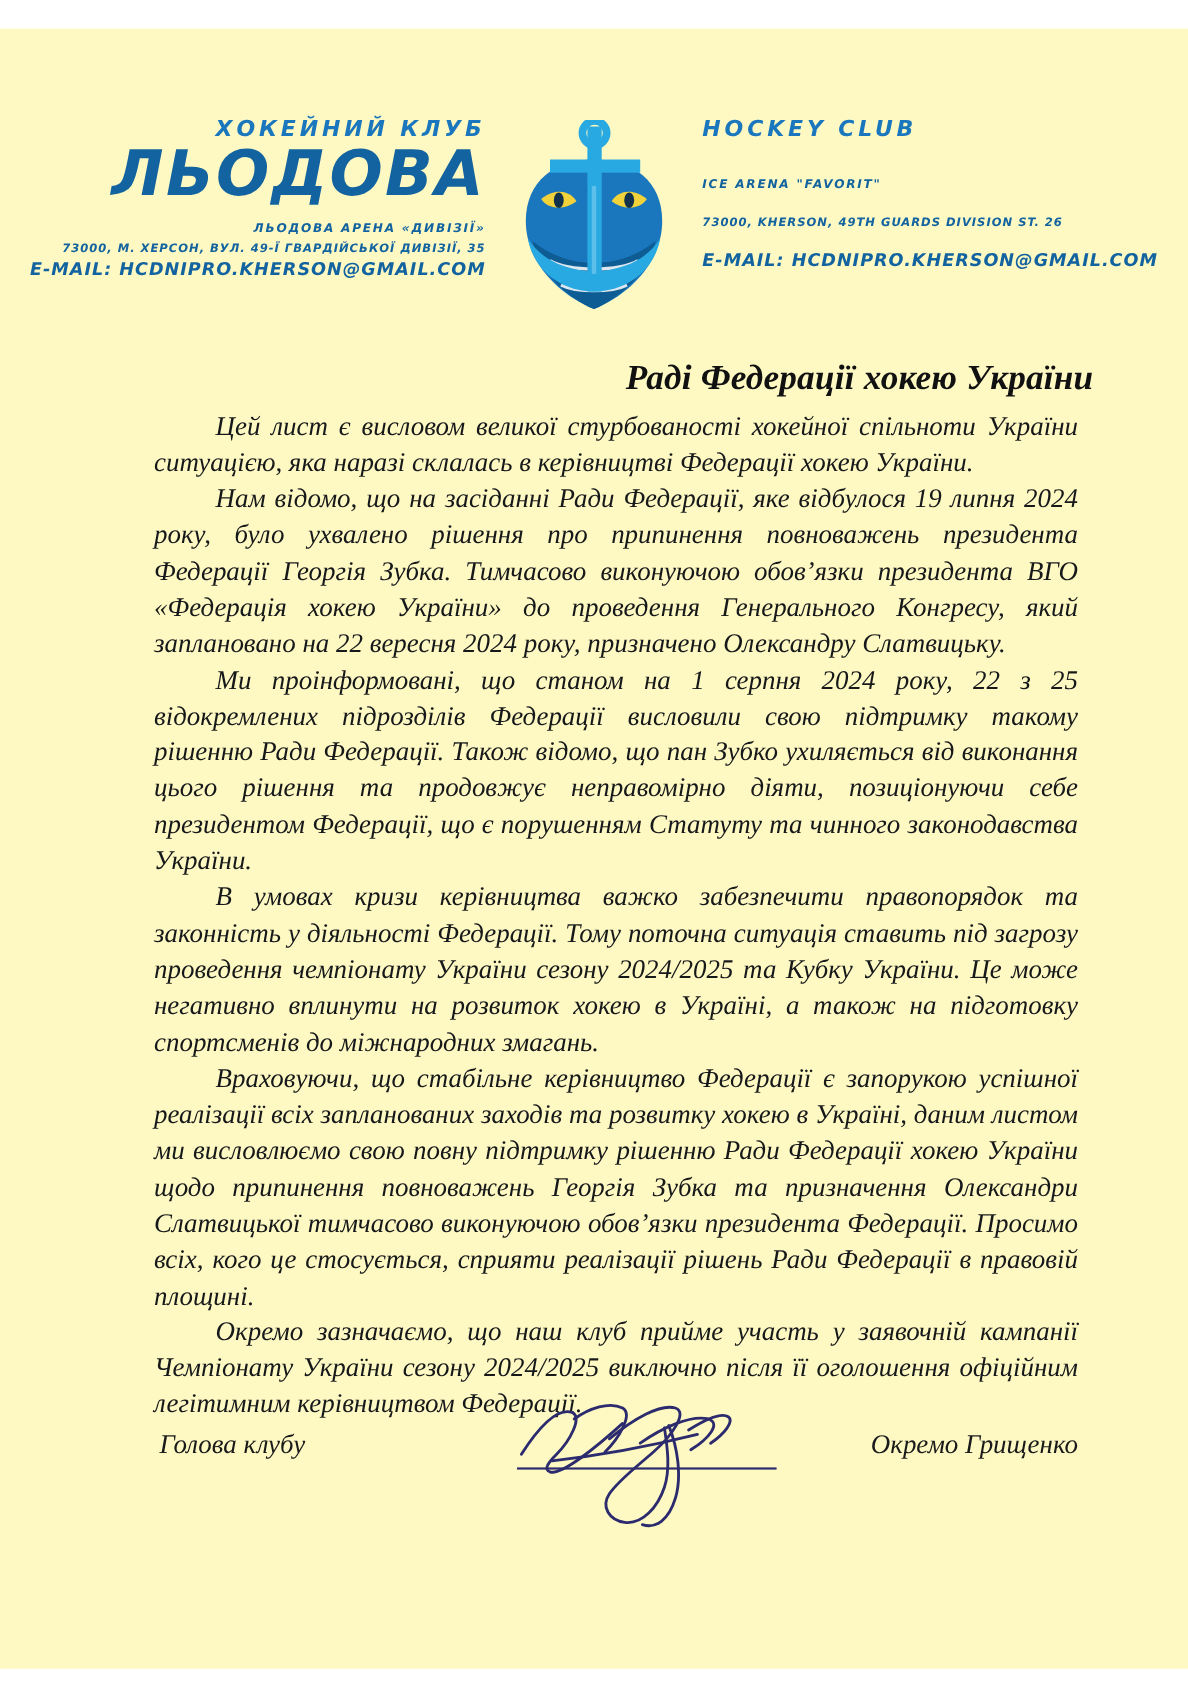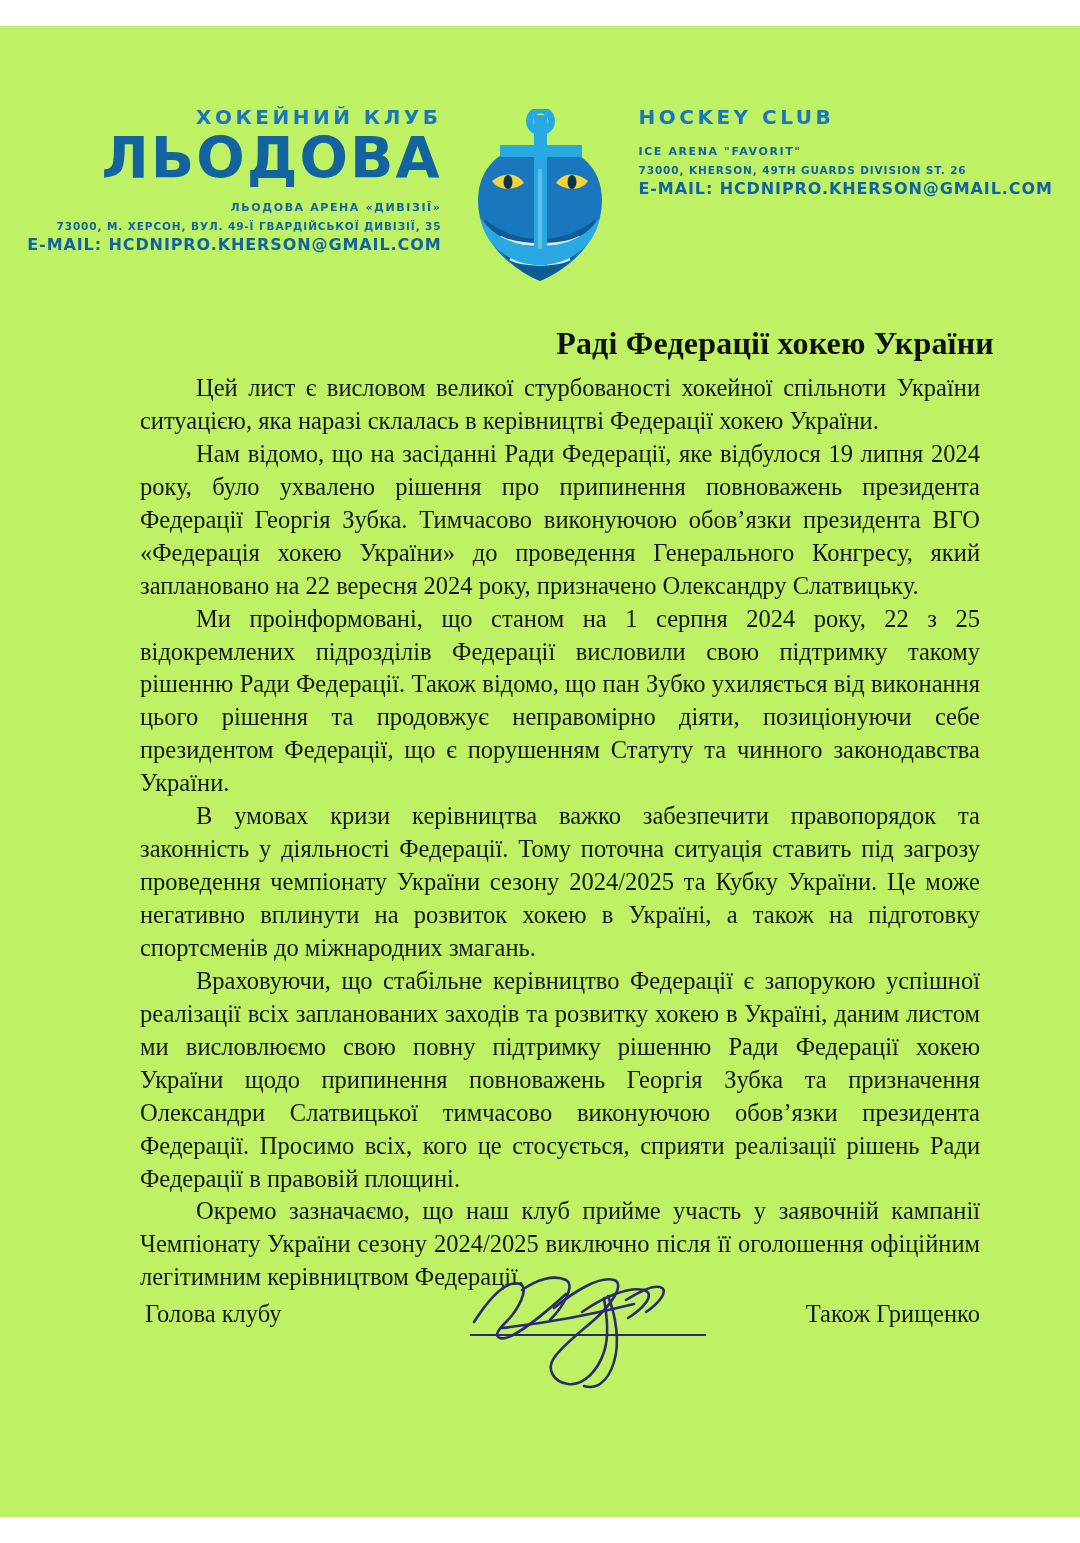--- a/index.html
+++ b/index.html
@@ -12,21 +12,22 @@
     height: 1543px;
     position: relative;
     font-family: "Liberation Serif", serif;
     color: #1a1a1a;
     overflow: hidden;
   }
 
   .page {
     position: absolute;
     inset: 0;
-    background: #bef264;
+    background: #fef9c3;
+    font-style: italic;
   }
 
   
   .letterhead {
     position: absolute;
     top: 105px;
     left: 0;
     width: 1080px;
     height: 190px;
     display: flex;
@@ -34,21 +35,21 @@
     align-items: flex-start;
     justify-content: center;
   }
 
   .lh-block {
     width: 390px;
     display: flex;
     flex-direction: column;
   }
   .lh-left { align-items: flex-end; text-align: right; padding-right: 6px;}
-  .lh-right { align-items: flex-start; text-align: left; padding-left: 6px;}
+  .lh-right { align-items: flex-start; text-align: left; padding-left: 6px; gap: 16px;}
 
   .lh-kicker {
     font-family: "DejaVu Sans", sans-serif;
     font-weight: bold;
     font-size: 20px;
     letter-spacing: 3.5px;
     color: #1b77bd;
     margin-bottom: 2px;
   }
   .lh-title {
@@ -248,17 +249,17 @@
           <path d="M96 58 C118 40 142 26 156 30 C168 34 152 56 136 70 C120 84 104 96 96 108 C88 120 96 132 110 134 C126 136 140 120 146 102 C152 84 148 62 146 48"></path>
           <path d="M124 62 C144 48 170 36 186 40 C198 44 186 58 170 68"></path>
           <path d="M150 46 C158 66 162 92 156 112 C150 132 138 140 126 136"></path>
           <path d="M44 78 C80 74 128 66 176 54"></path>
           <path d="M168 50 C184 40 198 34 204 38 C210 42 200 54 188 62"></path>
         </g>
       </svg>
     </div>
 
     <div class="sig-line"></div>
-    <div class="sig-name">Також Грищенко</div>
+    <div class="sig-name">Окремо Грищенко</div>
   </div>
 
   <div class="edge-bottom"></div>
 </div>
 
 </body></html>

